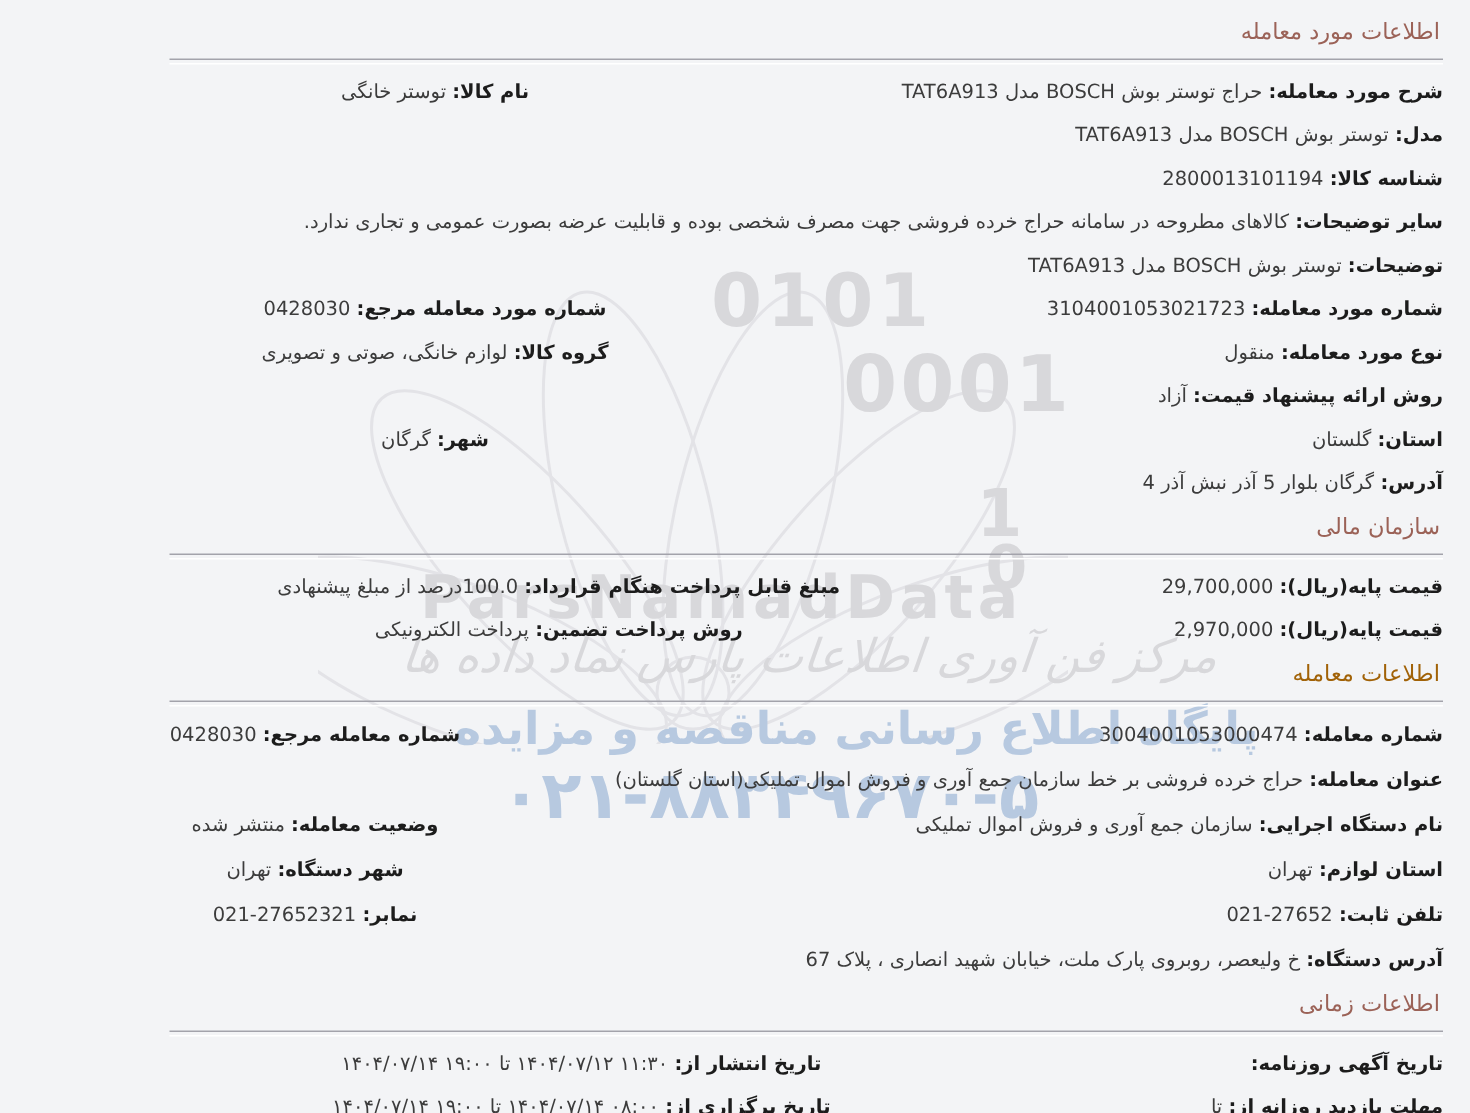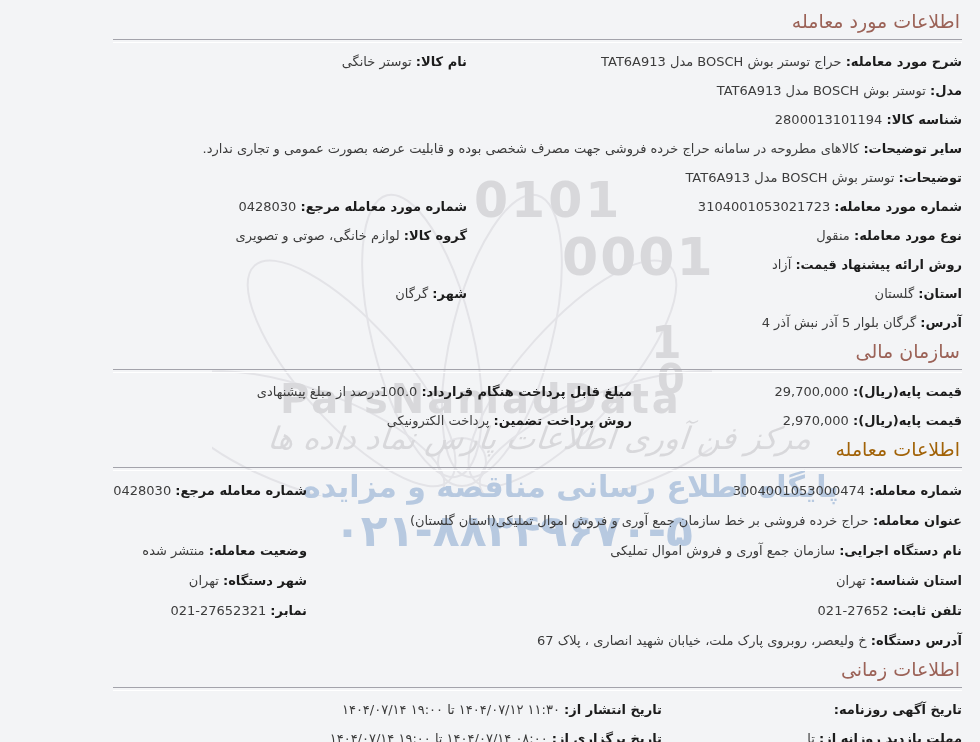--- a/index.html
+++ b/index.html
@@ -3,30 +3,30 @@
 <meta charset="utf-8">
 <style>
   html,body{margin:0;padding:0;}
   .page{
     width:980px;height:742px;position:relative;overflow:hidden;
     background:#f3f4f6;
     font-family:"DejaVu Sans",sans-serif;
     direction:rtl;
   }
   .content{position:absolute;top:0;right:18px;width:849px;z-index:2;}
-  .sec-title{font-size:19px;padding:3px 2px 8px;line-height:19px;}
+  .sec-title{font-size:15px;padding:3px 2px 8px;line-height:19px;}
   .sec-title.first{padding-top:12px;}
   hr.rule{border:0;height:2px;margin:0;border-top:1px solid #a3a3ab;border-bottom:1px solid #ffffff;}
   .sec{padding:4px 0 2px;}
   .row{display:flex;align-items:center;min-height:29px;font-size:13px;color:#3c3c3c;}
   .sec-deal-info .row{min-height:30px;}
   .cell{white-space:nowrap;}
   .lbl{color:#1c1c1c;font-weight:bold;}
   .cols-2 .cell-0{flex:0 0 auto;}
-  .cols-2 .cell-1{flex:1 1 auto;text-align:right;}
+  .cols-2 .cell-1{flex:1 1 auto;text-align:center;}
   .cols-1 .cell-0{width:100%;}
   .sec-item-info  .cols-2 .cell-0{width:495px;}
   .sec-financial-info .cols-2 .cell-0{width:330px;}
   .sec-deal-info  .cols-2 .cell-0{width:655px;}
   .sec-time-info  .cols-2 .cell-0{width:300px;}
 
   
   .watermark{position:absolute;inset:0;z-index:1;pointer-events:none;}
   .wm-flower{position:absolute;left:212px;top:166px;}
   .wm-b{position:absolute;font-weight:bold;line-height:1;direction:ltr;}
@@ -126,21 +126,21 @@
           <div class="cell cell-1"><b class="lbl">شماره معامله مرجع:</b> <span class="val">0428030</span></div>
         </div>
         <div class="row cols-1">
           <div class="cell cell-0"><b class="lbl">عنوان معامله:</b> <span class="val">حراج خرده فروشی بر خط سازمان جمع آوری و فروش اموال تملیکی(استان گلستان)</span></div>
         </div>
         <div class="row cols-2">
           <div class="cell cell-0"><b class="lbl">نام دستگاه اجرایی:</b> <span class="val">سازمان جمع آوری و فروش اموال تملیکی</span></div>
           <div class="cell cell-1"><b class="lbl">وضعیت معامله:</b> <span class="val">منتشر شده</span></div>
         </div>
         <div class="row cols-2">
-          <div class="cell cell-0"><b class="lbl">استان شناسه:</b> <span class="val">تهران</span></div>
+          <div class="cell cell-0"><b class="lbl">استان لوازم:</b> <span class="val">تهران</span></div>
           <div class="cell cell-1"><b class="lbl">شهر دستگاه:</b> <span class="val">تهران</span></div>
         </div>
         <div class="row cols-2">
           <div class="cell cell-0"><b class="lbl">تلفن ثابت:</b> <span class="val">27652-021</span></div>
           <div class="cell cell-1"><b class="lbl">نمابر:</b> <span class="val">27652321-021</span></div>
         </div>
         <div class="row cols-1">
           <div class="cell cell-0"><b class="lbl">آدرس دستگاه:</b> <span class="val">خ ولیعصر، روبروی پارک ملت، خیابان شهید انصاری ، پلاک 67</span></div>
         </div>
       </div>

